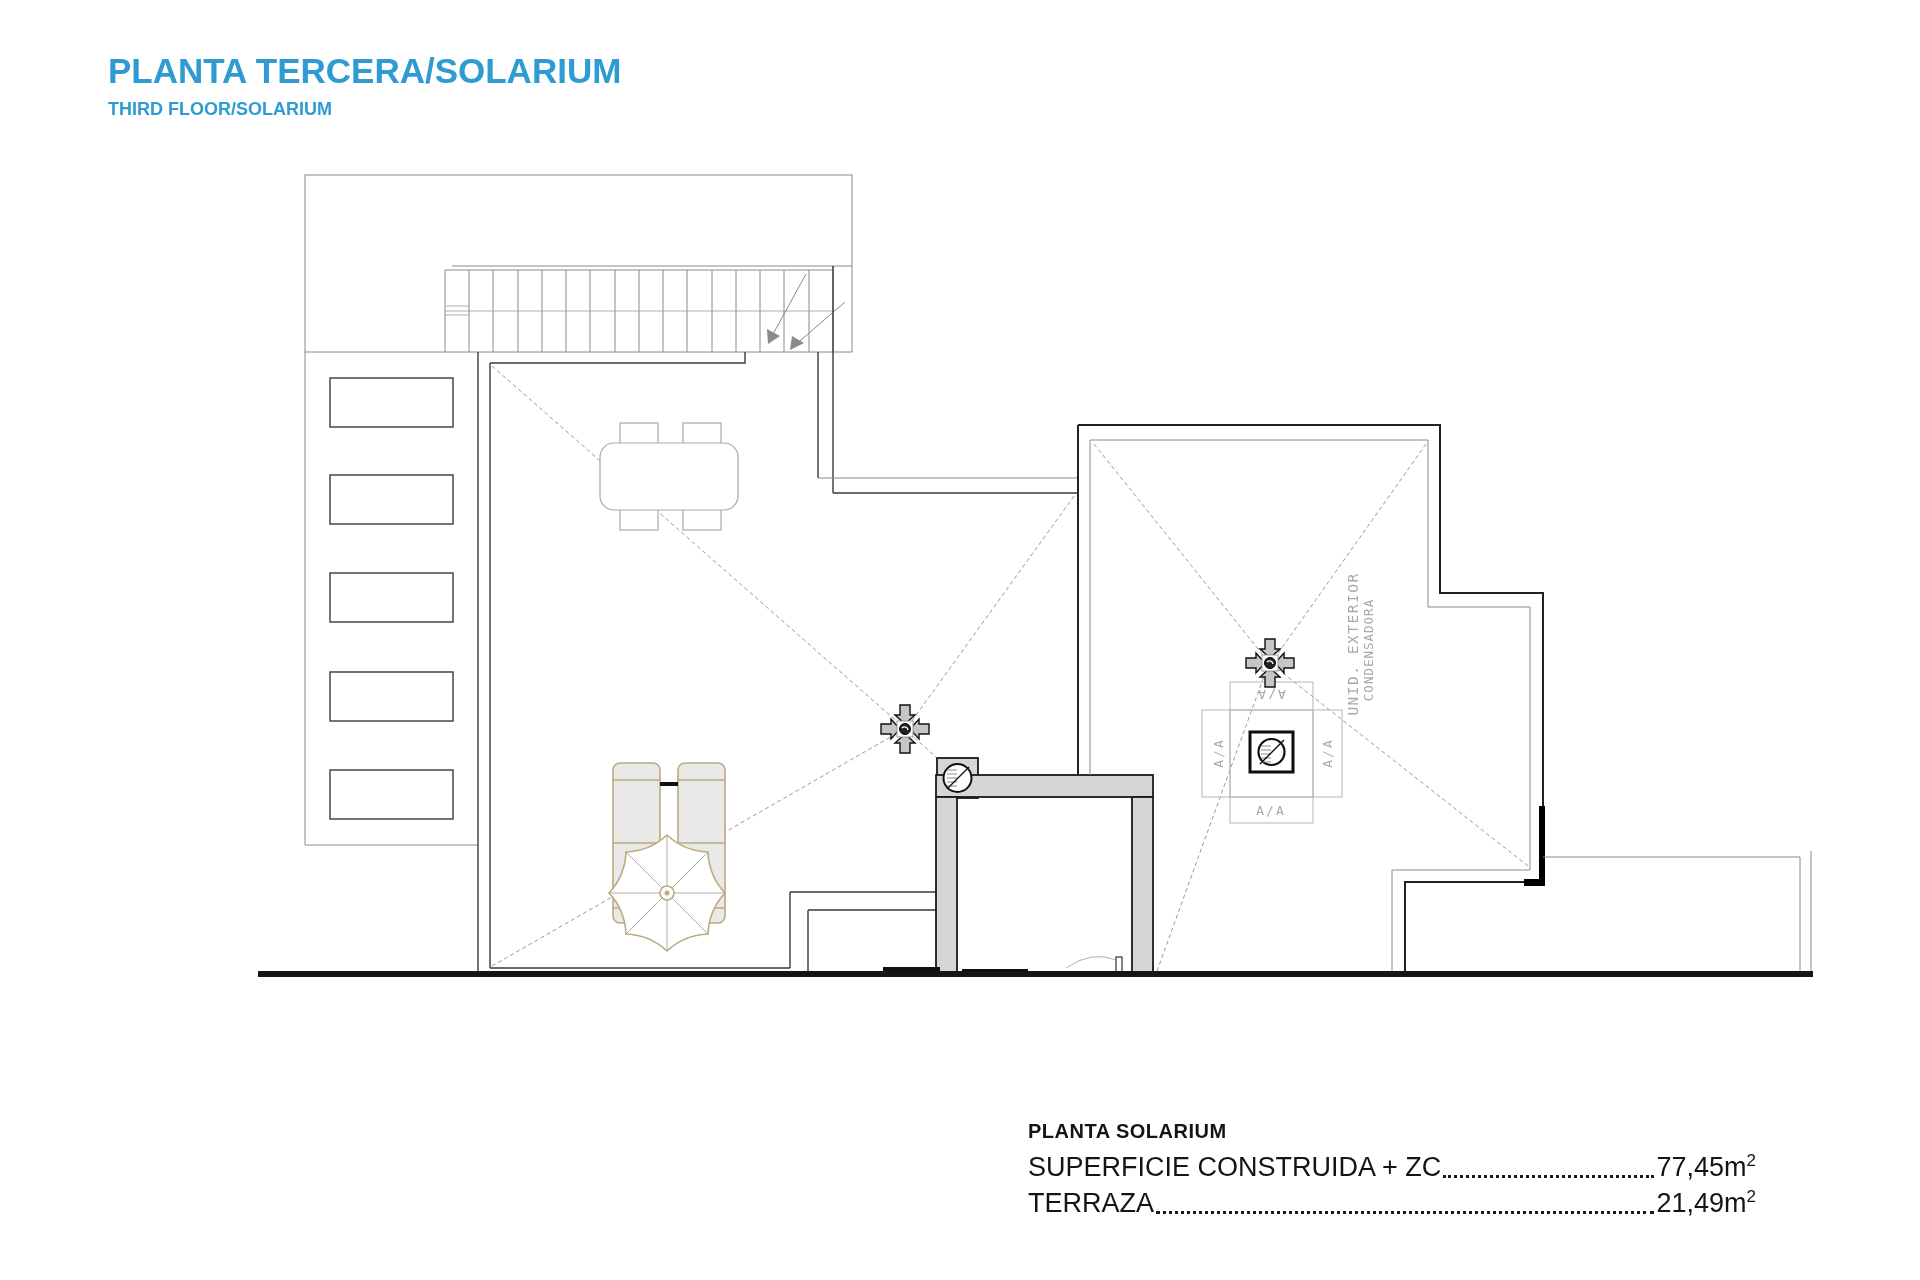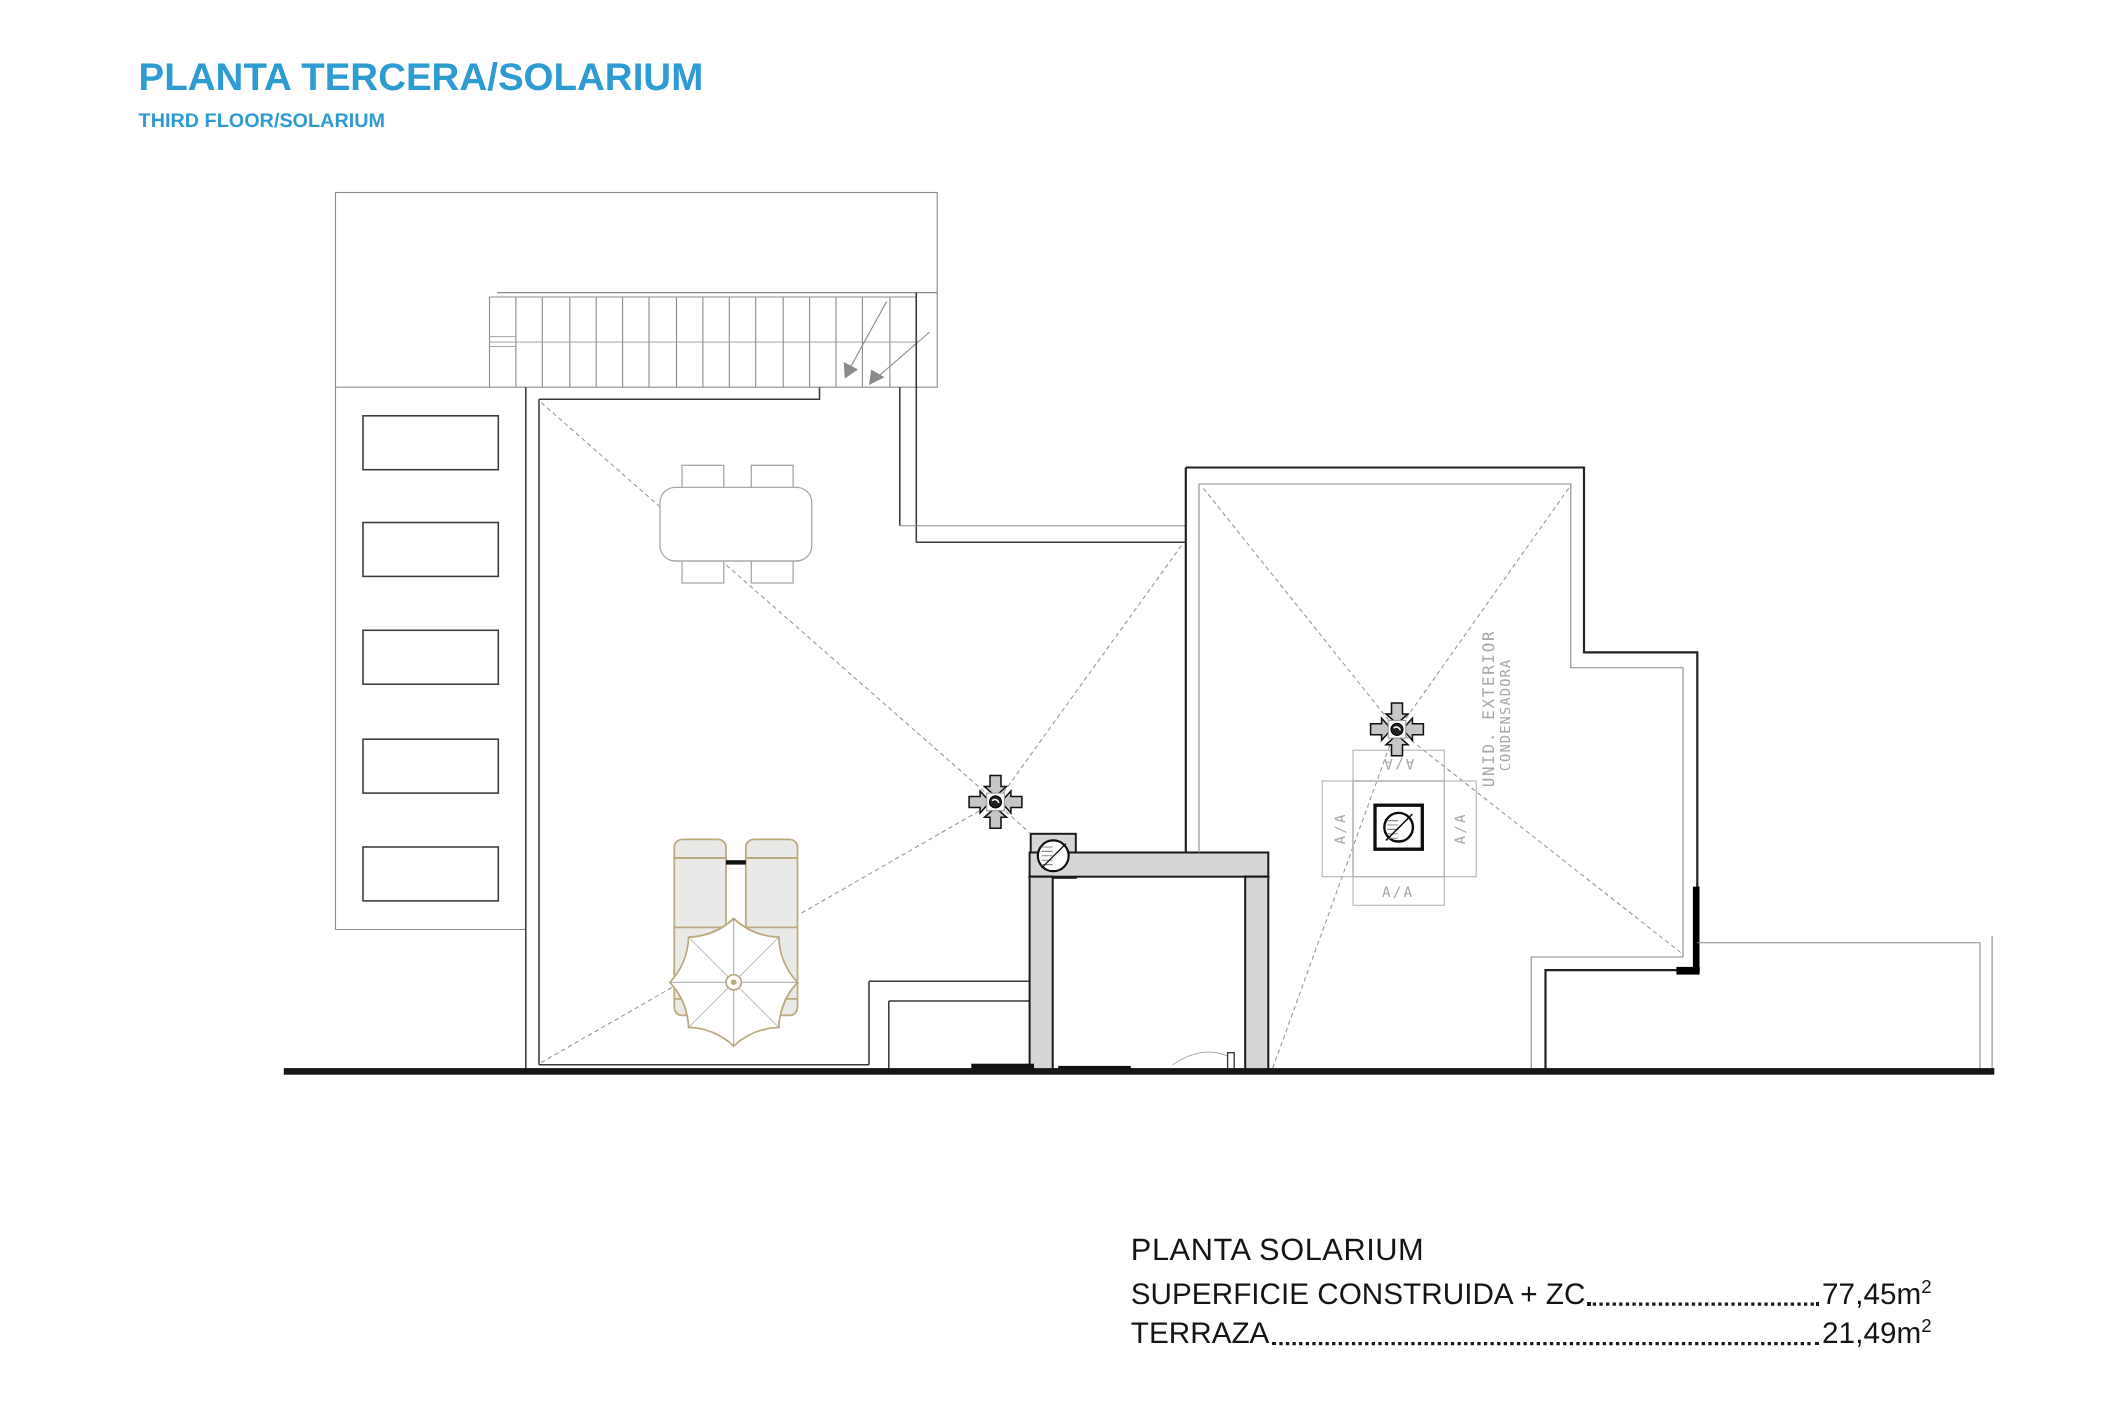--- a/index.html
+++ b/index.html
@@ -1,36 +1,36 @@
 <!DOCTYPE html>
 <html><head>
 <meta charset="utf-8">
 <style>
   html,body{margin:0;padding:0;background:#ffffff;}
   #canvas{position:relative;width:1920px;height:1280px;background:#fff;overflow:hidden;
           font-family:"Liberation Sans",sans-serif;}
   
-  #titleblock{position:absolute;left:126px;top:52px;color:#2E9BD3;}
+  #titleblock{position:absolute;left:108px;top:52px;color:#2E9BD3;}
   #titleblock .t1{font-size:35px;font-weight:bold;letter-spacing:0px;line-height:38px;}
   #titleblock .t2{font-size:18px;font-weight:bold;line-height:30px;margin-top:4px;}
   
   #plansvg{position:absolute;left:0;top:0;}
   .thin{stroke:#8a8a8a;stroke-width:1;fill:none;}
   .thin2{stroke:#9a9a9a;stroke-width:.8;fill:none;}
   .wall{stroke:#3a3a3a;stroke-width:1.4;fill:none;}
   .wall2{stroke:#222;stroke-width:2;fill:none;}
   .hip{stroke:#999;stroke-width:1;fill:none;stroke-dasharray:4 3;}
   .furn{stroke:#a9a9a9;stroke-width:1.2;fill:#ffffff;}
   .beige{stroke:#bcab7f;stroke-width:1.6;}
   .gray-wall{fill:#d6d6d6;stroke:#1a1a1a;stroke-width:1.8;}
   .arr{fill:#c6c6c6;stroke:#111;stroke-width:1.4;}
   .cadtxt{font-family:"DejaVu Sans Mono",monospace;fill:#a8a8a8;}
   
   #summary{position:absolute;left:1028px;top:1120px;width:728px;color:#141414;}
-  #summary .head{font-size:28px;font-weight:normal;letter-spacing:.5px;margin-bottom:6px;}
+  #summary .head{font-size:20px;font-weight:bold;letter-spacing:.5px;margin-bottom:6px;}
   #summary .row{display:flex;align-items:flex-end;font-size:27px;line-height:36px;white-space:nowrap;}
   #summary .leader{flex:1;border-bottom:3px dotted #1a1a1a;margin:0 2px 7px 2px;}
   #summary sup{font-size:17px;vertical-align:super;line-height:0;}
 </style>
 </head>
 <body>
 
 <div id="canvas">
 
   <div id="titleblock">

